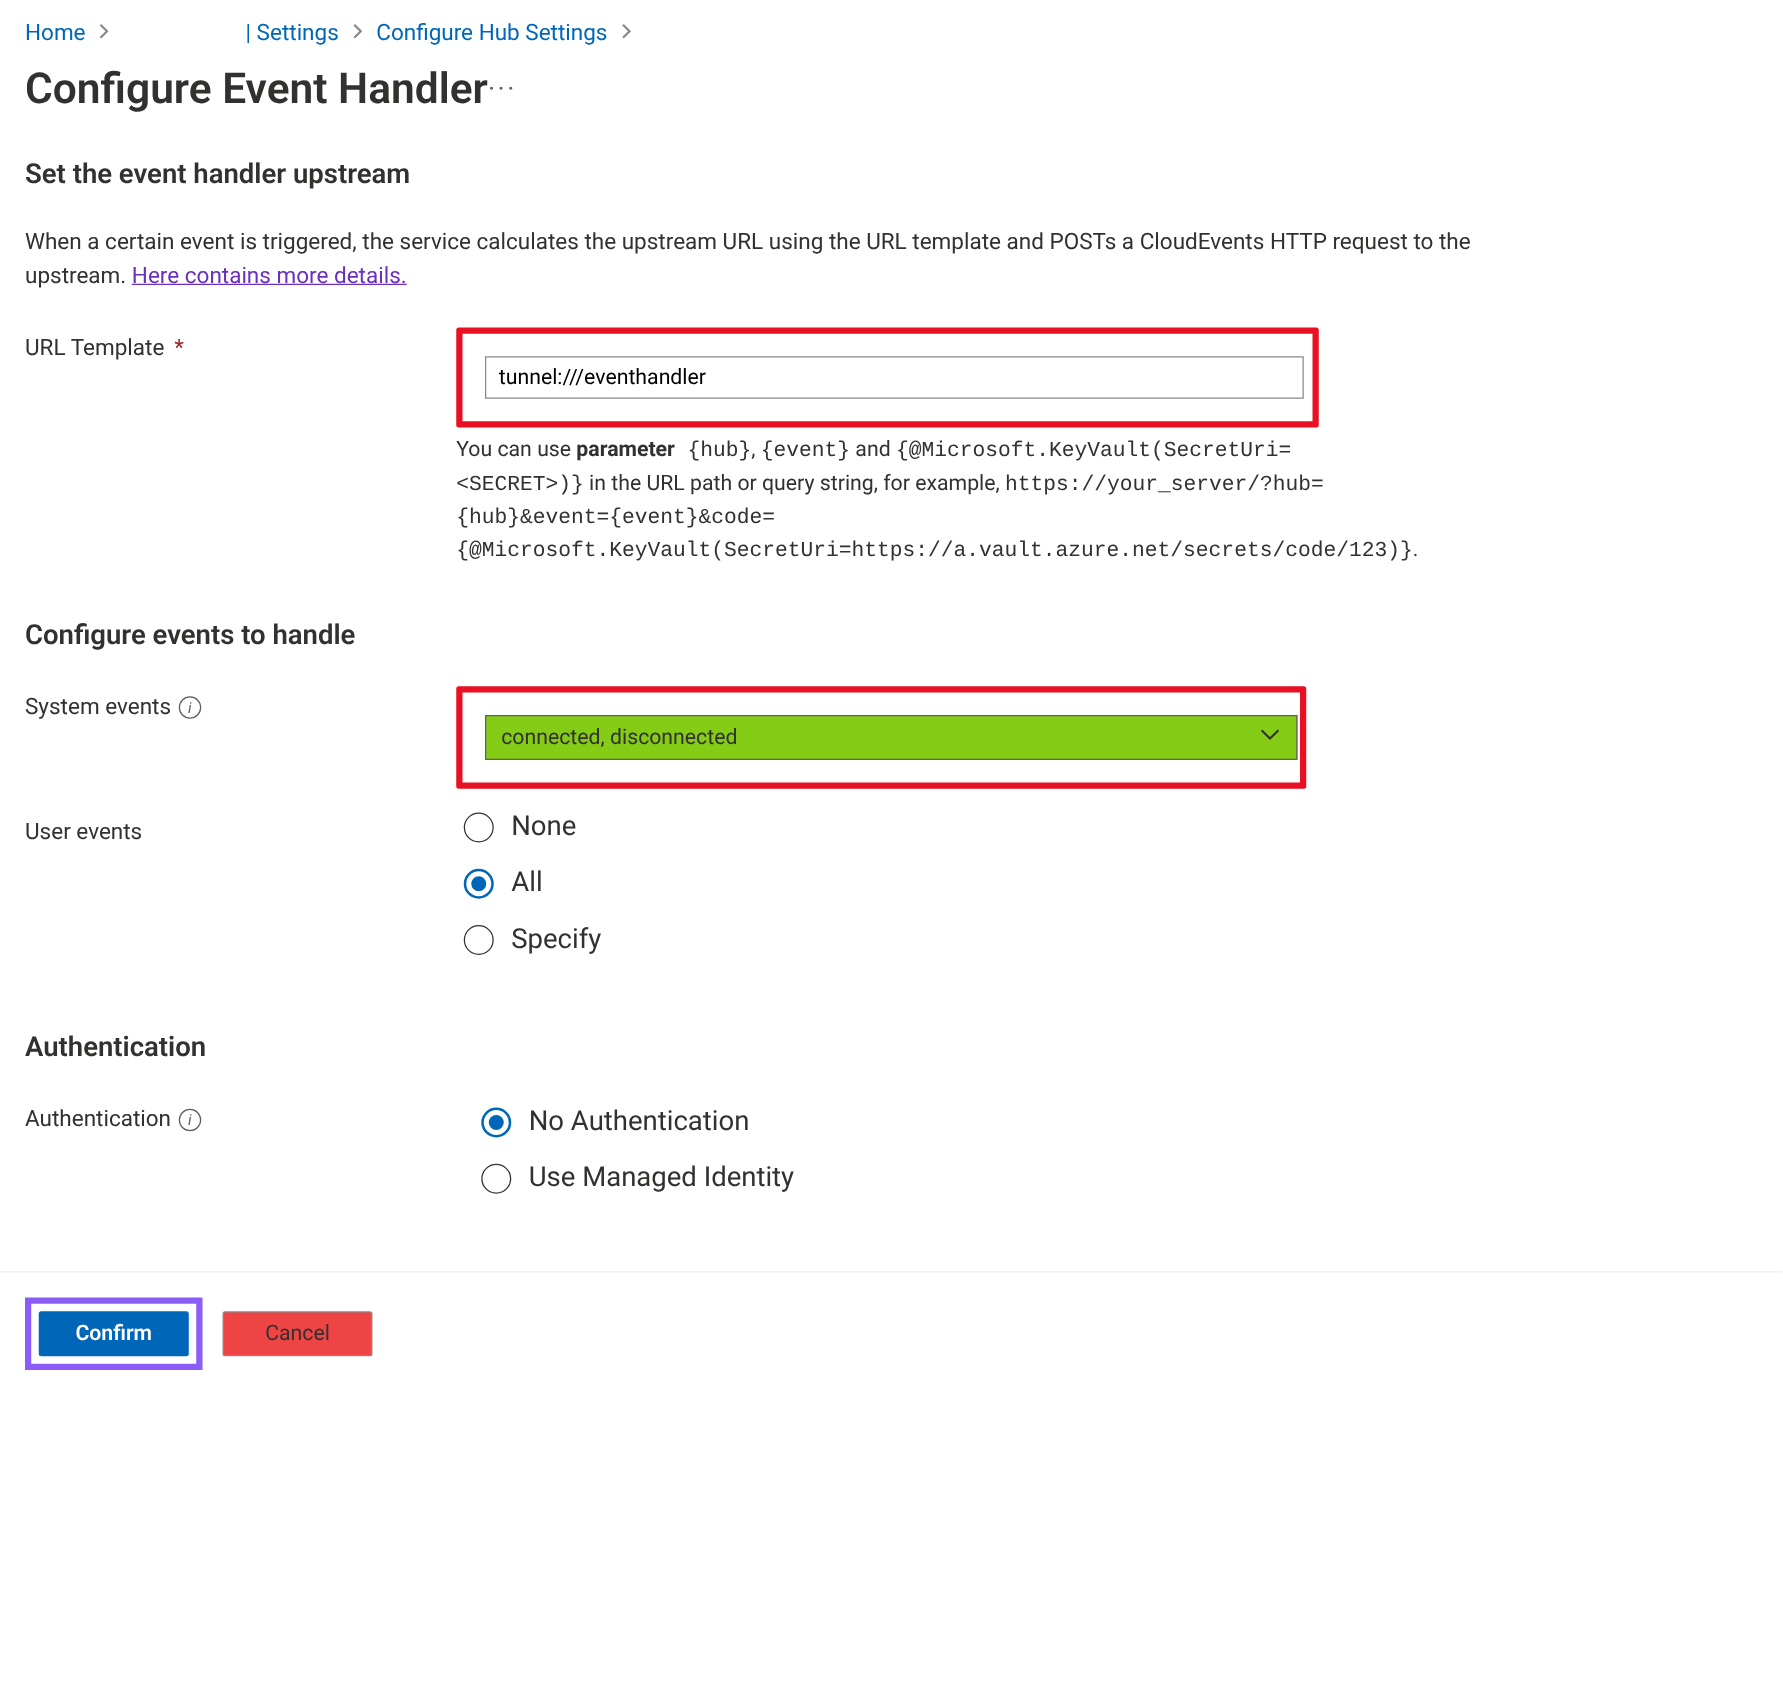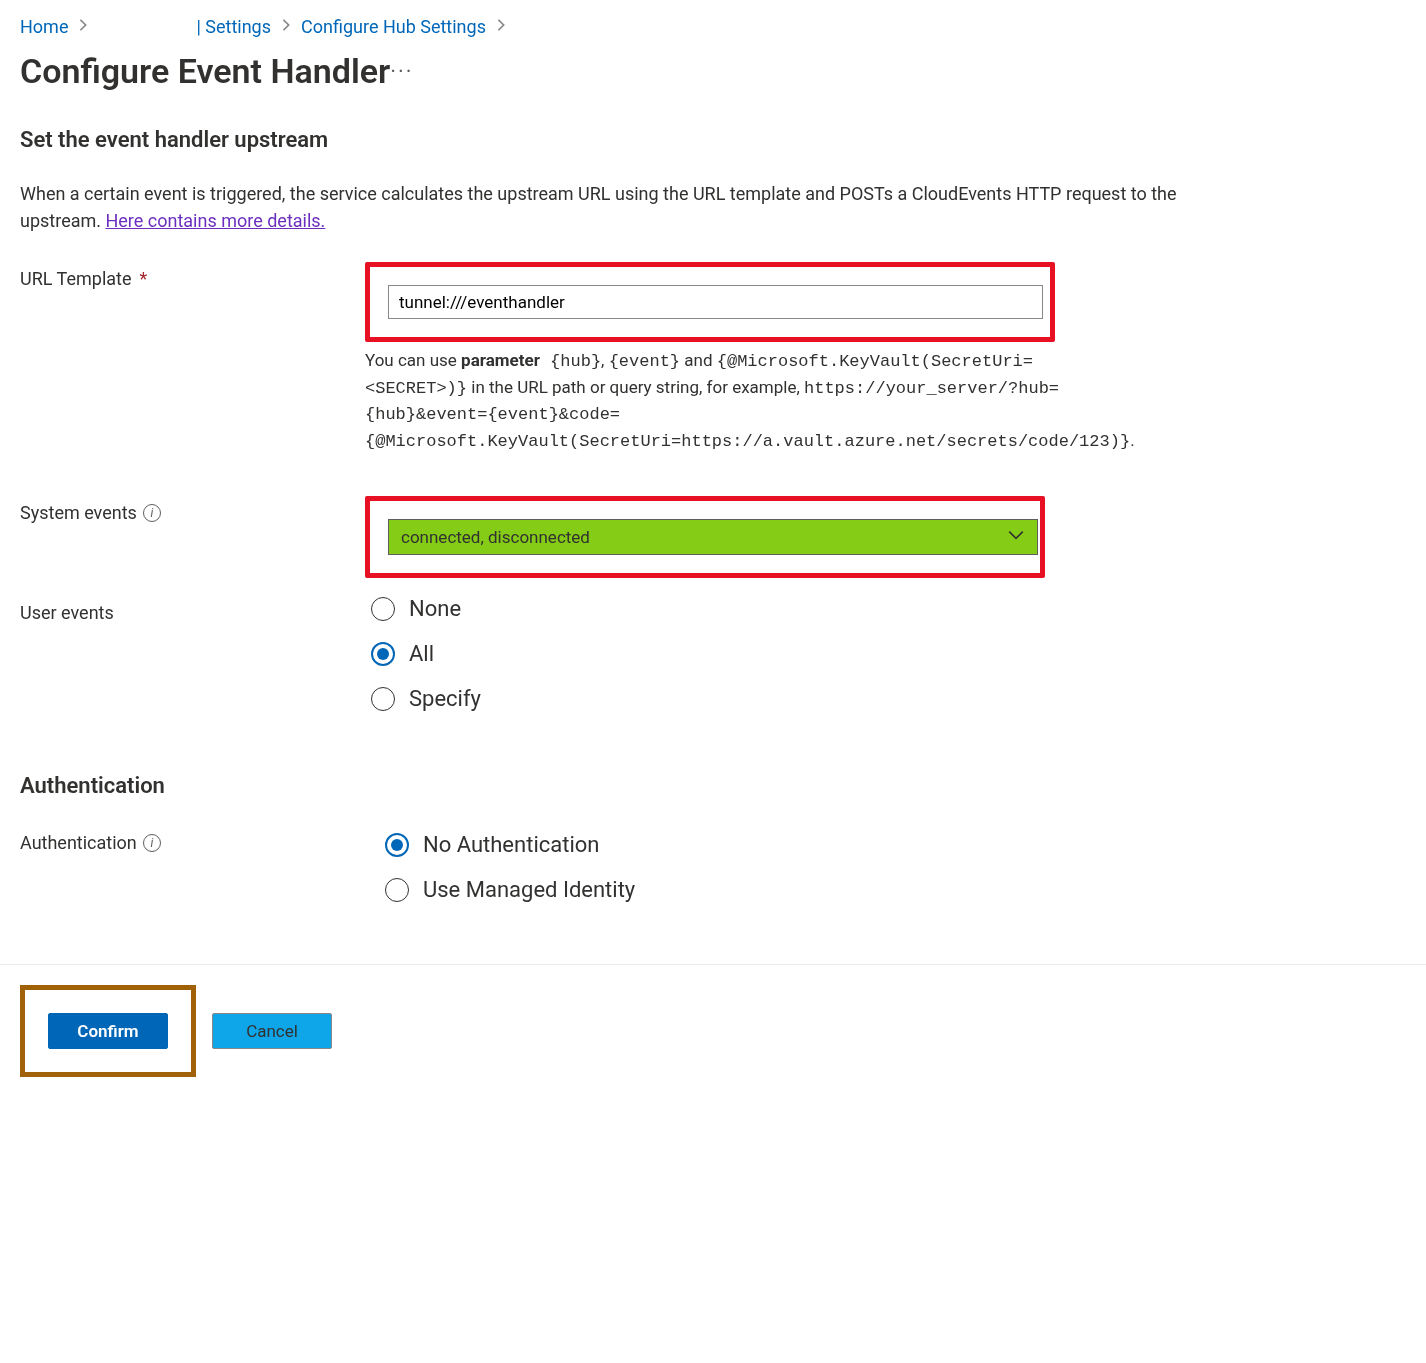--- a/index.html
+++ b/index.html
@@ -120,41 +120,41 @@
     .footer {
       position: relative;
       border-top: 1px solid #edebe9;
       margin: 40px -20px 0 -20px;
       padding: 20px 20px 30px 20px;
       display: flex;
       align-items: center;
       gap: 16px;
     }
     .hl-btn {
-      border: 5px solid #a16207;
-      padding: 23px;
+      border: 5px solid #8b5cf6;
+      padding: 6px;
       display: inline-block;
     }
     .btn {
       min-width: 120px;
       height: 36px;
       padding: 0 18px;
       font-size: 17px;
       border-radius: 2px;
       cursor: pointer;
       font-family: inherit;
     }
     .btn-primary {
       background: #0067b8;
       color: #fff;
       border: 1px solid #0067b8;
       font-weight: 600;
     }
     .btn-secondary {
-      background: #0ea5e9;
+      background: #ef4444;
       color: #323130;
       border: 1px solid #8a8886;
     }
     
     svg.chev-svg { width: 14px; height: 14px; }
   </style>
 </head>
 <body>
 
 <nav class="breadcrumb">
@@ -201,20 +201,21 @@
         <input type="text" class="txt" value="tunnel:///eventhandler" style="">
       </div>
       <div class="desc">
         <span>You can use </span><b>parameter</b><span class="mono"> {hub}</span><span>, </span><span class="mono">{event}</span><span> and </span><span class="mono">{@Microsoft.KeyVault(SecretUri=&lt;SECRET&gt;)}</span><span> in the URL path or query string, for example, </span><span class="mono">https://your_server/?hub={hub}&amp;event={event}&amp;code={@Microsoft.KeyVault(SecretUri=https://a.vault.azure.net/secrets/code/123)}</span><span>.</span>
       </div>
     </div>
   </div>
 </div>
 
 <div class="section">
+  <h2>Configure events to handle</h2>
 
   <div class="row">
     <div class="row-label">
       <span>System events</span>
       <span class="info">i</span>
     </div>
     <div class="row-body">
       <div class="hl hl-select">
         <div class="sel">
           <span>connected, disconnected</span>

